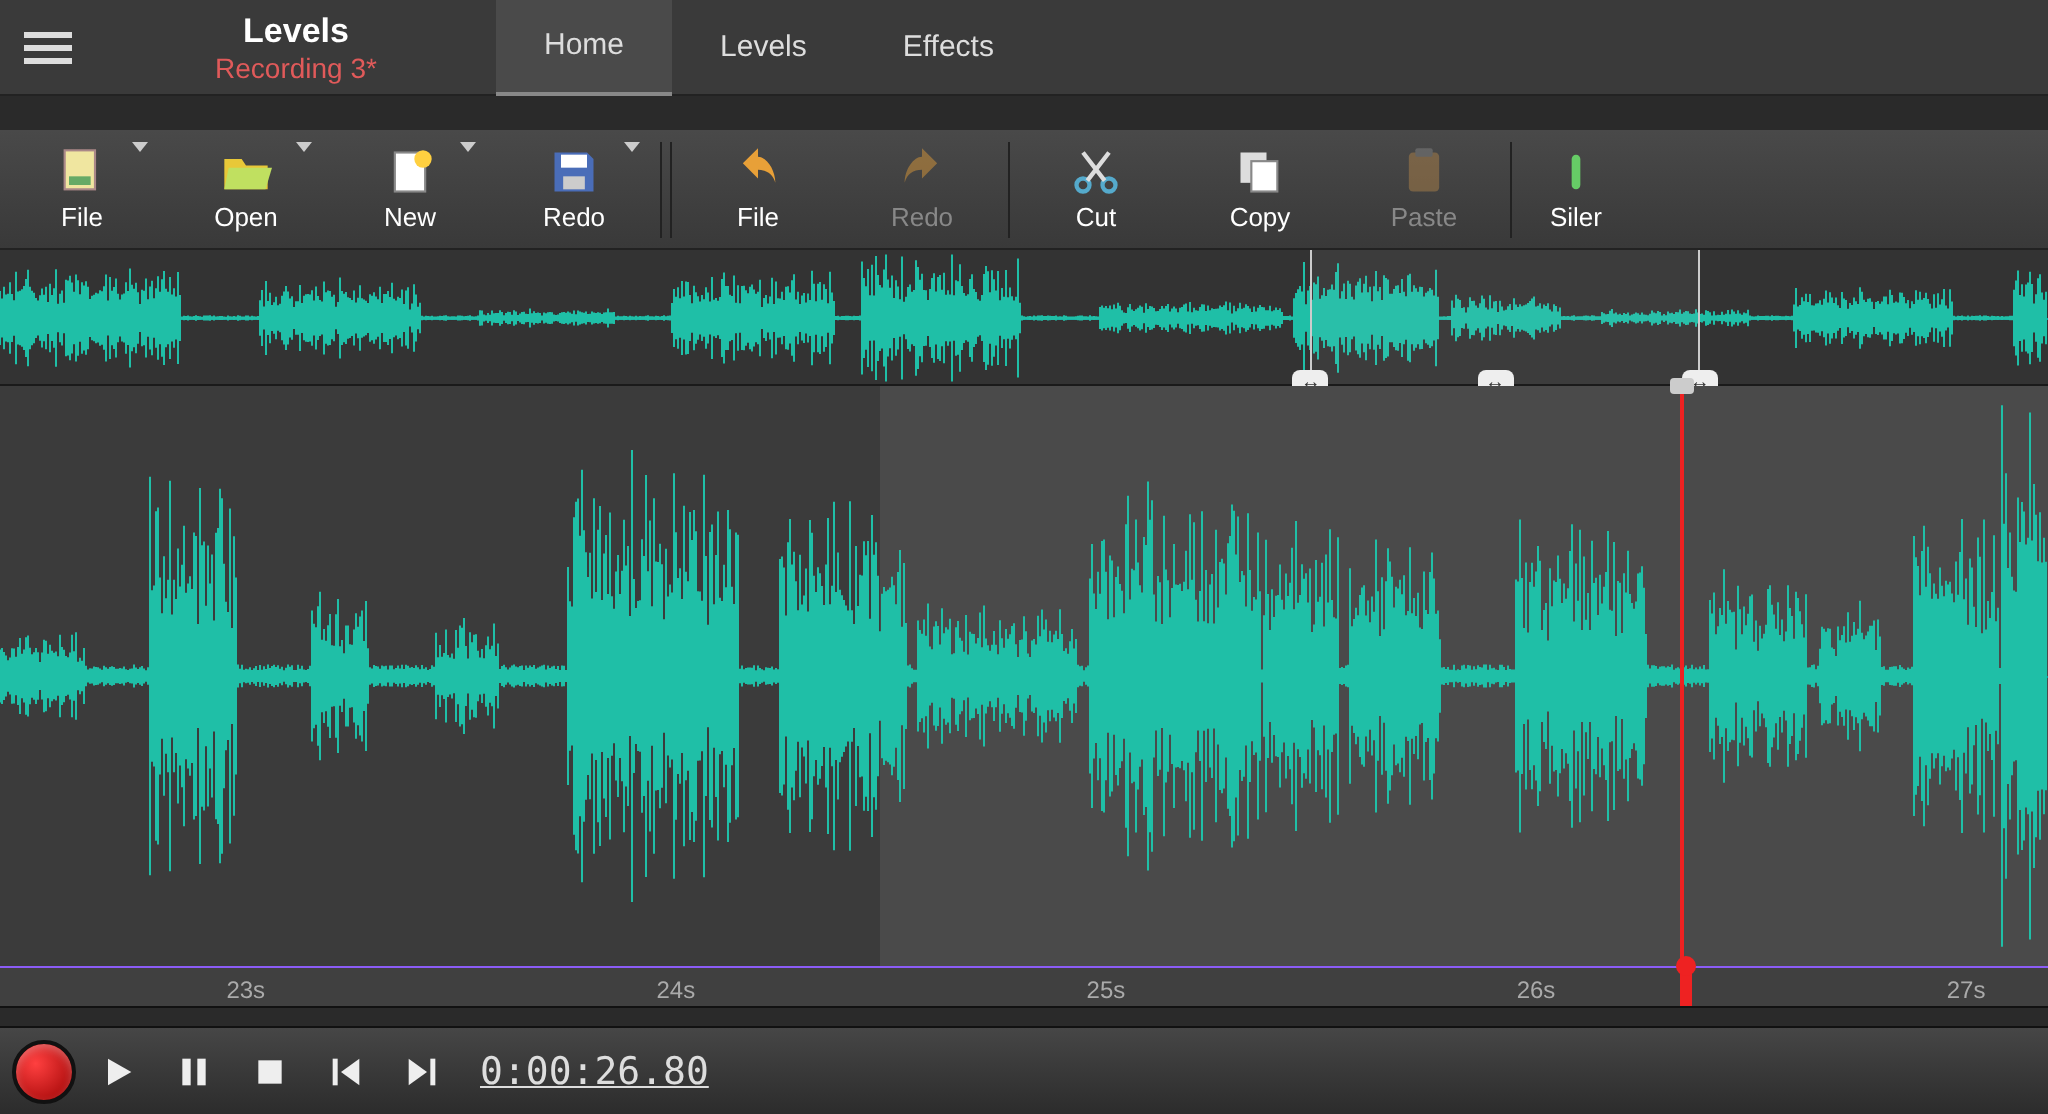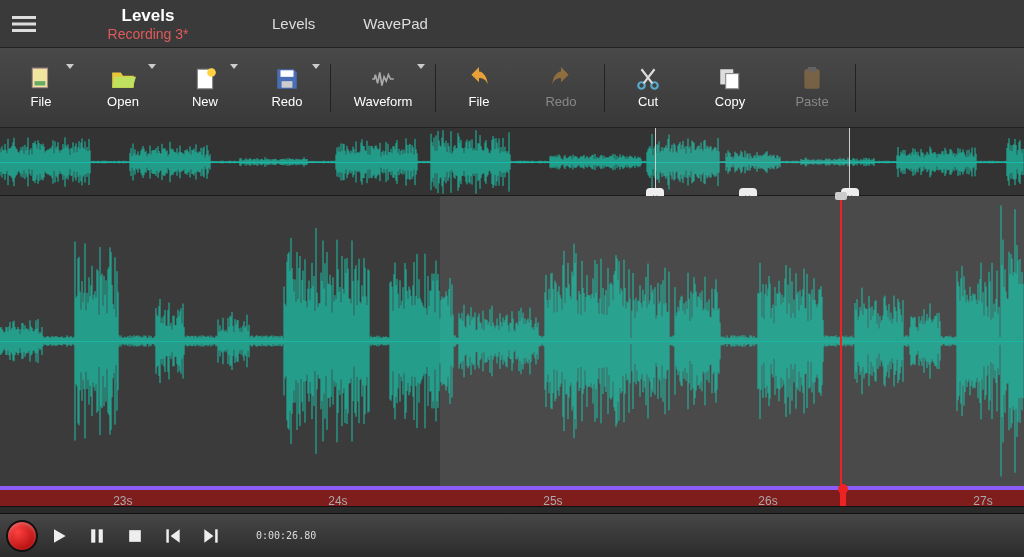--- a/index.html
+++ b/index.html
@@ -38,25 +38,26 @@
 .tab {
   padding: 0 24px;
   display: flex;
   align-items: center;
   color: #ddd;
   font-size: 15px;
   cursor: pointer;
 }
 .tab.active { background: #4a4a4a; border-bottom: 2px solid #888; }
 .toolbar {
-  height: 80px;
+  height: 60px;
   background: linear-gradient(#494949, #393939);
   display: flex;
   align-items: center;
   border-bottom: 1px solid #222;
+  margin-top: 17px;
 }
 .tool-btn {
   width: 82px;
   height: 64px;
   display: flex;
   flex-direction: column;
   align-items: center;
   justify-content: center;
   gap: 2px;
   cursor: pointer;
@@ -106,23 +107,23 @@
 .playhead {
   position: absolute; top: 0; bottom: 0; width: 2px; background: #e22;
 }
 .playhead::before {
   content: ''; position: absolute; top: -4px; left: -5px;
   width: 12px; height: 8px; background: #ccc; border-radius: 2px;
 }
 
 .ruler {
   height: 20px;
-  background: #7f1d1d;
-  position: relative;
-  border-top: 4px solid #8b5cf6;
+  background: #404040;
+  position: relative;
+  border-top: 1px solid #8b5cf6;
 }
 .ruler .tick-minor {
   position: absolute; top: 20px; width: 1px; height: 6px; background: #666;
 }
 .ruler .tick-label {
   position: absolute; top: 4px; font-size: 12px; color: #aaa;
   transform: translateX(-50%);
 }
 .ruler .play-marker {
   position: absolute; top: 0; bottom: 0; width: 6px; background: #e22;
@@ -149,43 +150,46 @@
   width: 32px; height: 32px; border-radius: 50%;
   background: radial-gradient(circle at 35% 35%, #ff4040, #990000);
   border: 2px solid #111; cursor: pointer;
   box-shadow: inset 0 2px 4px rgba(255,255,255,0.3);
 }
 .tbtn {
   width: 34px; height: 30px; display: flex; align-items: center;
   justify-content: center; cursor: pointer; border-radius: 3px;
 }
 .tbtn svg { width: 20px; height: 20px; fill: #eee; }
-.time-display { margin-left: 24px; font-size: 10px; color: #ddd; font-family: monospace; }
+.time-display { margin-left: 8px; font-size: 19px; color: #ddd; font-family: monospace; text-decoration: underline; }
 </style>
 </head>
 <body>
 
 <div class="header">
   <div class="menu-icon">
     <svg viewBox="0 0 24 24" fill="#ddd">
         <rect y="4" width="24" height="3"></rect>
         <rect y="10.5" width="24" height="3"></rect>
         <rect y="17" width="24" height="3"></rect>
       </svg>
   </div>
   <div class="title-block">
     <div class="app-title">Levels</div>
     <div class="project-title">Recording 3*</div>
   </div>
   <div class="tab-bar">
+    <div class="tab active">
+        <span>Home</span>
+      </div>
     <div class="tab">
         <span>Levels</span>
       </div>
     <div class="tab">
-        <span>WavePad</span>
+        <span>Effects</span>
       </div>
   </div>
 </div>
 
 <div class="toolbar">
   <div class="tool-btn">
     <span class="ico"><svg viewBox="0 0 24 24">
           <rect x="4" y="2" width="14" height="18" fill="#f0e6a0" stroke="#a88" stroke-width="1"></rect>
           <rect x="6" y="14" width="10" height="4" fill="#6a6"></rect>
         </svg></span>
@@ -211,27 +215,20 @@
   <div class="tool-btn">
     <span class="ico"><svg viewBox="0 0 24 24">
           <path d="M3 3h15l3 3v15H3z" fill="#4a6db8"></path>
           <rect x="6" y="4" width="12" height="6" fill="#fff"></rect>
           <rect x="7" y="14" width="10" height="6" fill="#ccc"></rect>
         </svg></span>
     <span class="lbl">Redo</span>
       <span class="dd"></span>
   </div>
   <div class="tool-sep"></div>
-  <div class="tool-btn wide">
-    <span class="ico"><svg viewBox="0 0 24 24">
-          <path d="M2 12h2l1-4 2 8 2-10 2 12 2-8 2 4 2-6 2 4h3" stroke="#aaa" stroke-width="1.5" fill="none"></path>
-        </svg></span>
-    <span class="lbl">Waveform</span>
-      <span class="dd"></span>
-  </div>
   <div class="tool-sep"></div>
   <div class="tool-btn">
     <span class="ico"><svg viewBox="0 0 24 24">
           <path d="M12 5V1L5 8l7 7V11c4 0 7 2 8 6 0-6-4-12-8-12z" fill="#e8a038"></path>
         </svg></span>
     <span class="lbl">File</span>
   </div>
   <div class="tool-btn disabled">
     <span class="ico"><svg viewBox="0 0 24 24">
           <path d="M12 5V1l7 7-7 7V11c-4 0-7 2-8 6 0-6 4-12 8-12z" fill="#e8a038"></path>
@@ -255,20 +252,26 @@
     <span class="lbl">Copy</span>
   </div>
   <div class="tool-btn disabled">
     <span class="ico"><svg viewBox="0 0 24 24">
           <rect x="5" y="3" width="14" height="18" fill="#b8884a" rx="2"></rect>
           <rect x="8" y="1" width="8" height="4" fill="#888" rx="1"></rect>
         </svg></span>
     <span class="lbl">Paste</span>
   </div>
   <div class="tool-sep"></div>
+  <div class="tool-btn" style="width:60px">
+    <span class="ico"><svg viewBox="0 0 24 24">
+          <rect x="10" y="4" width="4" height="16" fill="#6c6" rx="2"></rect>
+        </svg></span>
+    <span class="lbl">Siler</span>
+  </div>
 </div>
 
 <div class="overview">
   <div class="baseline"></div>
   <svg id="ov-svg" viewBox="0 0 1024 68" preserveAspectRatio="none">
       <path d="M0 20.500416667233402L0 47.4995833327666M1 24.24868428333278L1 43.75131571666722M2 18.34582106666231L2 49.65417893333769M3 22.238256276316214L3 45.761743723683786M4 21.93199277855222L4 46.06800722144778M5 16.06792517666747L5 51.93207482333253M6 21.940199624035124L6 46.059800375964876M7 25.1732286193733L7 42.826771380626695M8 10.853503684845716L8 57.14649631515428M9 20.757909058503557L9 47.24209094149644M10 20.39511942734761L10 47.60488057265239M11 19.603269162747793L11 48.39673083725221M12 17.976380296890742L12 50.02361970310926M13 14.476281484609476L13 53.52371851539053M14 9.821713883951588L14 58.17828611604841M15 18.31486576424831L15 49.68513423575169M16 20.423406661681696L16 47.576593338318304M17 21.41686079714166L17 46.58313920285834M18 23.943023547080706L18 44.056976452919294M19 25.198628019295597L19 42.8013719807044M20 22.664355693525316L20 45.335644306474684M21 19.26795896364056L21 48.73204103635944M22 22.320162682635363L22 45.67983731736464M23 18.321545738274697L23 49.67845426172531M24 25.952556028580958L24 42.04744397141904M25 16.89820014437867L25 51.10179985562133M26 22.490148614426346L26 45.509851385573654M27 19.13443549288837L27 48.86556450711163M28 9.607481458671234L28 58.39251854132877M29 26.929444840807857L29 41.07055515919214M30 21.846064637549773L30 46.15393536245023M31 20.223489360138117L31 47.77651063986188M32 26.40760246228451L32 41.59239753771549M33 14.921111094267232L33 53.07888890573277M34 15.221585560662668L34 52.77841443933733M35 12.912543533526993L35 55.08745646647301M36 16.242344738906542L36 51.75765526109346M37 20.935529712927398L37 47.0644702870726M38 12.215219647068633L38 55.784780352931364M39 15.157698989000188L39 52.84230101099981M40 22.07466327450357L40 45.92533672549643M41 16.077579293622644L41 51.92242070637735M42 17.733057668205213L42 50.26694233179479M43 15.662297119781513L43 52.33770288021849M44 18.417950103578626L44 49.582049896421374M45 24.524357895376298L45 43.4756421046237M46 22.85449806530343L46 45.14550193469657M47 22.329888117153175L47 45.670111882846825M48 21.376120526603295L48 46.623879473396705M49 21.710267346748587L49 46.28973265325141M50 20.128196766347685L50 47.871803233652315M51 20.619577609581768L51 47.38042239041823M52 18.13382674703243L52 49.86617325296757M53 12.261338978349734L53 55.738661021650266M54 25.24981387516025L54 42.75018612483975M55 13.475535515888247L55 54.52446448411175M56 20.39999558062889L56 47.60000441937111M57 18.465160639597265L57 49.534839360402735M58 14.279636308303836L58 53.720363691696164M59 21.83057675387196L59 46.16942324612804M60 24.77749386824575L60 43.22250613175425M61 22.194424083762L61 45.805575916238M62 21.69494654282355L62 46.30505345717645M63 16.091290957420625L63 51.908709042579375M64 20.438867347444884L64 47.561132652555116M65 9.267187928620103L65 58.7328120713799M66 17.35031038990737L66 50.64968961009263M67 19.401902431784016L67 48.598097568215984M68 16.38156581572654L68 51.61843418427346M69 21.112055761660194L69 46.887944238339806M70 27.047096487366204L70 40.952903512633796M71 19.876380750722834L71 48.12361924927717M72 20.434293670970355L72 47.565706329029645M73 14.303716182445783L73 53.69628381755422M74 24.62600518614839L74 43.37399481385161M75 18.221361257014628L75 49.77863874298537M76 15.341610430742701L76 52.658389569257295M77 24.120173515367206L77 43.879826484632794M78 19.097998954484964L78 48.902001045515036M79 13.15074072599522L79 54.84925927400478M80 20.824993267190088L80 47.17500673280991M81 14.671619987568064L81 53.328380012431936M82 10.467569081425413L82 57.53243091857459M83 19.342776856941605L83 48.657223143058395M84 20.912862436449444L84 47.087137563550556M85 13.446229495756786L85 54.55377050424322M86 22.227894171019067L86 45.77210582898093M87 19.161943115501494L87 48.838056884498506M88 23.226494177557655L88 44.773505822442345M89 10.956311844441696L89 57.0436881555583M90 22.44402259560602L90 45.55597740439398M91 33.2399146090535L91 34.7600853909465M92 32.902080418381345L92 35.097919581618655M93 32.98627297668038L93 35.01372702331962M94 32.70125771604938L94 35.29874228395062M95 33.094318587105626L95 34.905681412894374M96 33.273480281207135L96 34.726519718792865M97 32.97639711934156L97 35.02360288065844M98 32.645908607681754L98 35.354091392318246M99 33.052261659807954L99 34.947738340192046M100 33.10199948559671L100 34.89800051440329M101 33.313517146776405L101 34.686482853223595M102 32.71928377914952L102 35.28071622085048M103 32.794731481481485L103 35.205268518518515M104 32.77381087105624L104 35.22618912894376M105 32.67121330589849L105 35.32878669410151M106 33.13125977366255L106 34.86874022633745M107 32.78345644718793L107 35.21654355281207M108 33.30471690672154L108 34.69528309327846M109 33.148251028806584L109 34.851748971193416M110 33.05912054183813L110 34.94087945816187M111 32.976461248285325L111 35.023538751714675M112 33.24237191358025L112 34.75762808641975M113 33.31746982167353L113 34.68253017832647M114 32.76311299725651L114 35.23688700274349M115 33.13028909465021L115 34.86971090534979M116 33.27517095336077L116 34.72482904663923M117 33.061338820301785L117 34.938661179698215M118 33.20866923868313L118 34.79133076131687M119 32.64889060356653L119 35.35110939643347M120 32.907805384087794L120 35.092194615912206M121 33.19417901234568L121 34.80582098765432M122 33.19529543895747L122 34.80470456104253M123 32.69917935528121L123 35.30082064471879M124 32.803485082304526L124 35.196514917695474M125 33.271052126200274L125 34.728947873799726M126 32.8321274005487L126 35.1678725994513M127 33.11325411522634L127 34.88674588477366M128 33.272827331961594L128 34.727172668038406M129 33.023316186556926L129 34.976683813443074M130 25.129097610980676L130 42.87090238901932M131 19.972877262936166L131 48.027122737063834M132 28.25869601843578L132 39.741303981564215M133 15.519328438273096L133 52.48067156172691M134 25.464882560506595L134 42.535117439493405M135 21.326442349262805L135 46.673557650737195M136 27.518827716619132L136 40.48117228338087M137 26.17306076417782L137 41.82693923582218M138 23.38143232137982L138 44.61856767862018M139 27.631207386595282L139 40.36879261340472M140 26.82486314813658L140 41.17513685186342M141 22.872381467427765L141 45.127618532572235M142 20.760611714073427L142 47.23938828592657M143 18.031097463655264L143 49.968902536344736M144 20.713707360444495L144 47.286292639555505M145 24.22198275253484L145 43.77801724746516M146 23.10521830011289L146 44.894781699887105M147 28.44508503019211L147 39.55491496980789M148 25.61254779328698L148 42.38745220671302M149 25.59087876343434L149 42.40912123656566M150 17.439530655024594L150 50.5604693449754M151 26.461441923010366L151 41.53855807698963M152 22.81963858636672L152 45.18036141363328M153 22.12352922951148L153 45.876470770488524M154 21.953035112599146L154 46.046964887400854M155 22.27390831297355L155 45.726091687026454M156 20.180351559909802L156 47.8196484400902M157 25.225414479882637L157 42.77458552011736M158 18.253939648968775L158 49.746060351031225M159 22.94679444329831L159 45.05320555670169M160 25.003529544552634L160 42.996470455447366M161 25.762675014451855L161 42.23732498554814M162 15.808429923707049L162 52.19157007629295M163 21.121263821571286L163 46.87873617842871M164 20.215342532712747L164 47.78465746728725M165 20.504305111441113L165 47.49569488855889M166 23.328002293140884L166 44.671997706859116M167 22.41365303379303L167 45.586346966206975M168 28.376825381184698L168 39.623174618815305M169 26.01304943839038L169 41.986950561609625M170 13.796967395820658L170 54.20303260417934M171 20.485568503425554L171 47.514431496574446M172 21.87850972905617L172 46.12149027094383M173 20.962983890837847L173 47.03701610916215M174 23.591612409650537L174 44.40838759034946M175 24.027853853448363L175 43.97214614655164M176 25.035913515680253L176 42.96408648431975M177 20.300090910587148L177 47.699909089412856M178 26.248690769795108L178 41.751309230204896M179 23.855518030344058L179 44.14448196965594M180 17.648980559371477L180 50.35101944062852M181 24.119175509504377L181 43.88082449049563M182 24.745931174909025L182 43.254068825090975M183 25.346013618371163L183 42.65398638162884M184 26.55731606732021L184 41.442683932679785M185 22.172355782132424L185 45.82764421786757M186 22.876422178287626L186 45.123577821712374M187 21.074844834406225L187 46.92515516559378M188 23.26348975933023L188 44.73651024066977M189 24.59896171386761L189 43.40103828613239M190 18.4159387537462L190 49.584061246253796M191 26.46995433890187L191 41.53004566109813M192 21.95639081436934L192 46.04360918563066M193 21.95099854337134L193 46.04900145662866M194 20.481623530597847L194 47.518376469402156M195 23.538227775595097L195 44.4617722244049M196 16.419899633647855L196 51.58010036635214M197 24.31665423924707L197 43.68334576075293M198 25.276163696307254L198 42.72383630369275M199 23.417732108678315L199 44.582267891321685M200 23.992728107743584L200 44.00727189225641M201 19.76933660665015L201 48.23066339334985M202 27.018634159047146L202 40.981365840952854M203 20.258578819100507L203 47.74142118089949M204 18.565287702848916L204 49.43471229715108M205 29.73095941174409L205 38.26904058825591M206 26.709184452758485L206 41.290815547241515M207 17.145350189599682L207 50.85464981040032M208 22.288655112796416L208 45.71134488720358M209 28.41272474016275L209 39.58727525983725M210 26.374774642741748L210 41.62522535725825M211 32.93018055555555L211 35.06981944444445M212 33.2256488340192L212 34.7743511659808M213 32.81610682441701L213 35.18389317558299M214 33.02587551440329L214 34.97412448559671M215 33.16446107681756L215 34.83553892318244M216 32.86877709190672L216 35.13122290809328M217 33.312033436213994L217 34.687966563786006M218 33.19929183813443L218 34.80070816186557M219 33.149688100137176L219 34.850311899862824M220 32.82532098765432L220 35.17467901234568M221 33.046807784636485L221 34.953192215363515M222 32.69550651577504L222 35.30449348422496M223 32.64240483539095L223 35.35759516460905M224 33.1036755829904L224 34.8963244170096M225 33.26289900548697L225 34.73710099451303M226 33.15995164609053L226 34.84004835390947M227 33.08656189986283L227 34.91343810013717M228 33.20853223593964L228 34.79146776406036M229 32.734628086419754L229 35.265371913580246M230 32.71213340192044L230 35.28786659807956M231 32.929072873799726L231 35.070927126200274M232 33.12310082304527L232 34.87689917695473M233 33.057056755829905L233 34.942943244170095M234 32.82118758573388L234 35.17881241426612M235 32.682036522633744L235 35.317963477366256M236 33.157998628257886L236 34.842001371742114M237 33.28154303840878L237 34.71845696159122M238 33.16810185185185L238 34.83189814814815M239 32.73162568587106L239 35.26837431412894M240 30.14976572753253L240 37.85023427246747M241 30.188209428797716L241 37.81179057120228M242 32.25275873659038L242 35.74724126340962M243 32.6365037004728L243 35.3634962995272M244 31.525306315532873L244 36.47469368446713M245 32.38410847470004L245 35.61589152529996M246 30.257358201657155L246 37.742641798342845M247 31.621676729486225L247 36.378323270513775M248 31.542235884257778L248 36.45776411574222M249 31.49173602127521L249 36.50826397872479M250 30.144988509331732L250 37.85501149066827M251 31.035450041346053L251 36.96454995865395M252 32.60552042840619L252 35.39447957159381M253 31.52179624861275L253 36.478203751387255M254 30.87455080496042L254 37.12544919503958M255 30.9877605450584L255 37.0122394549416M256 32.33133931761125L256 35.66866068238875M257 30.187178428250007L257 37.81282157174999M258 30.80571260637396L258 37.19428739362604M259 32.52373141635684L259 35.47626858364316M260 31.758612000224844L260 36.24138799977516M261 30.989863696927213L261 37.010136303072784M262 30.83279352604731L262 37.16720647395269M263 31.8826035782401L263 36.1173964217599M264 31.952190879259714L264 36.04780912074028M265 29.251741475055887L265 38.74825852494411M266 31.665174320246965L266 36.33482567975304M267 30.660782565848542L267 37.33921743415146M268 31.557514766532226L268 36.44248523346778M269 31.262886463566346L269 36.737113536433654M270 31.52277135486561L270 36.47722864513439M271 32.779595734606396L271 35.220404265393604M272 31.215304340601204L272 36.78469565939879M273 31.677030199897402L273 36.3229698001026M274 31.117267540919062L274 36.88273245908094M275 31.027569709943982L275 36.97243029005602M276 31.09768403287941L276 36.902315967120586M277 32.29921786838239L277 35.70078213161761M278 32.47512613800113L278 35.52487386199887M279 32.30094846837936L279 35.69905153162064M280 31.54057232788337L280 36.45942767211663M281 31.106834144756572L281 36.89316585524343M282 30.99892663348768L282 37.00107336651232M283 31.332366345608044L283 36.667633654391956M284 30.721717851815097L284 37.27828214818491M285 31.260325238236764L285 36.73967476176323M286 31.87551323346156L286 36.12448676653844M287 30.22080231109333L287 37.77919768890667M288 32.14398928244271L288 35.85601071755729M289 30.284335694305106L289 37.715664305694894M290 30.763594933511385L290 37.236405066488615M291 31.167799880148515L291 36.832200119851485M292 31.368948918191382L292 36.631051081808614M293 30.795370617895344L293 37.204629382104656M294 31.93805703058681L294 36.06194296941319M295 31.843379451260827L295 36.15662054873917M296 30.718990731009992L296 37.28100926899001M297 31.242303818552635L297 36.757696181447365M298 31.526798385649315L298 36.473201614350685M299 31.151989002191875L299 36.848010997808125M300 31.42901709854395L300 36.57098290145605M301 31.937656371300378L301 36.06234362869962M302 31.233156230528405L302 36.7668437694716M303 31.14438724602621L303 36.855612753973794M304 29.26221558815409L304 38.73778441184591M305 31.099403196142337L305 36.90059680385767M306 31.162358696261858L306 36.837641303738145M307 30.976376986639327L307 37.02362301336068M308 33.22090329218107L308 34.77909670781893M309 32.87782218792867L309 35.12217781207133M310 33.12047153635117L310 34.87952846364883M311 33.08206121399177L311 34.91793878600823M312 32.82765294924554L312 35.17234705075446M313 32.97638254458162L313 35.02361745541838M314 33.1903487654321L314 34.8096512345679M315 32.9301688957476L315 35.0698311042524M316 33.11720096021948L316 34.88279903978052M317 33.26243261316873L317 34.73756738683127M318 32.90203669410151L318 35.09796330589849M319 33.259593449931415L319 34.740406550068585M320 33.01497942386831L320 34.98502057613169M321 33.13992301097394L321 34.86007698902606M322 33.120226680384086L322 34.879773319615914M323 32.844655864197534L323 35.155344135802466M324 32.68049451303155L324 35.31950548696845M325 33.09576731824417L325 34.90423268175583M326 33.14812860082304L326 34.85187139917696M327 33.280417866941015L327 34.719582133058985M328 32.902882030178326L328 35.097117969821674M329 32.96206430041152L329 35.03793569958848M330 33.296359739368995L330 34.703640260631005M331 32.938237482853225L331 35.061762517146775M332 32.68312962962963L332 35.31687037037037M333 33.12498679698217L333 34.87501320301783M334 32.91850034293553L334 35.08149965706447M335 32.70799125514403L335 35.29200874485597M336 26.439064026401788L336 41.56093597359821M337 19.478768305805055L337 48.521231694194945M338 23.34854056929525L338 44.65145943070475M339 18.663626428437766L339 49.336373571562234M340 24.166486739455937L340 43.833513260544066M341 15.478689918793837L341 52.52131008120617M342 23.255404276969145L342 44.744595723030855M343 15.703670399990745L343 52.29632960000926M344 15.9599105829876L344 52.040089417012396M345 22.543203934911965L345 45.456796065088035M346 26.629471185005908L346 41.370528814994096M347 17.841615666307018L347 50.15838433369298M348 21.137212110888225L348 46.86278788911177M349 23.181108179707014L349 44.81889182029299M350 25.768329038073688L350 42.23167096192631M351 22.483427386055112L351 45.51657261394489M352 24.672862570021877L352 43.32713742997812M353 18.63089598299024L353 49.36910401700976M354 21.232665294532065L354 46.76733470546793M355 25.758351164554373L355 42.24164883544563M356 13.45739138717813L356 54.542608612821866M357 24.846400553053275L357 43.15359944694673M358 24.050144687416438L358 43.949855312583566M359 25.318865911271168L359 42.68113408872883M360 23.489002900399647L360 44.51099709960035M361 14.512833737381833L361 53.48716626261817M362 11.258938942822496L362 56.741061057177504M363 18.002966411896864L363 49.997033588103136M364 17.97445436110251L364 50.02554563889749M365 22.369484774365496L365 45.630515225634504M366 23.026146197426527L366 44.97385380257347M367 12.80223977147751L367 55.19776022852249M368 26.334979405222516L368 41.66502059477749M369 17.64395760290036L369 50.35604239709964M370 26.57113870744479L370 41.42886129255521M371 18.051543821288206L371 49.948456178711794M372 17.888967207468347L372 50.11103279253165M373 20.11758846715265L373 47.88241153284735M374 21.57608155543027L374 46.42391844456973M375 18.367482603345344L375 49.632517396654656M376 17.21632882395802L376 50.78367117604198M377 19.75896395716814L377 48.24103604283186M378 21.936135768429203L378 46.0638642315708M379 20.901786492459163L379 47.098213507540834M380 14.884404111771182L380 53.11559588822882M381 28.455143105946753L381 39.54485689405325M382 24.004207171077617L382 43.99579282892238M383 22.513654166383606L383 45.4863458336164M384 26.747527164338962L384 41.25247283566104M385 23.25531159642818L385 44.74468840357182M386 13.935848578630122L386 54.06415142136988M387 26.93854843824997L387 41.06145156175003M388 15.78807075262269L388 52.21192924737731M389 24.096272416245125L389 43.90372758375487M390 24.20342104528497L390 43.79657895471503M391 20.84103444731561L391 47.15896555268439M392 24.966062732486293L392 43.03393726751371M393 18.35879079630522L393 49.64120920369478M394 18.087583992435768L394 49.91241600756423M395 21.220352707483947L395 46.77964729251605M396 15.141247644255667L396 52.85875235574433M397 12.096005494797655L397 55.90399450520235M398 24.688288815170893L398 43.31171118482911M399 20.874873446262505L399 47.125126553737495M400 26.96869087524311L400 41.03130912475689M401 22.804043262871758L401 45.19595673712824M402 21.56101005912845L402 46.43898994087155M403 26.27005549205441L403 41.72994450794559M404 21.725248332674308L404 46.27475166732569M405 24.95691446274588L405 43.04308553725412M406 10.37743101828461L406 57.62256898171539M407 16.890524136781433L407 51.10947586321856M408 25.61252398739675L408 42.38747601260325M409 16.90523226936375L409 51.09476773063625M410 15.937933425772908L410 52.06206657422709M411 24.90643199993132L411 43.09356800006868M412 17.092860306685214L412 50.90713969331479M413 19.493033114420363L413 48.50696688557964M414 26.576540656917267L414 41.42345934308273M415 10.870013914822387L415 57.12998608517761M416 21.241696644149986L416 46.75830335585002M417 25.510653313856995L417 42.48934668614301M418 32.948343621399175L418 35.051656378600825M419 32.84032424554184L419 35.15967575445816M420 33.19210939643347L420 34.80789060356653M421 32.985797839506176L421 35.014202160493824M422 33.042006858710565L422 34.957993141289435M423 32.922094478737996L423 35.077905521262004M424 32.81704835390946L424 35.18295164609054M425 32.94304132373114L425 35.05695867626886M426 33.163653635116596L426 34.836346364883404M427 32.83876183127572L427 35.16123816872428M428 32.940094307270236L428 35.059905692729764M429 32.95345353223594L429 35.04654646776406M430 32.7676049382716L430 35.2323950617284M431 5.778640031739357L431 62.22135996826064M432 13.995669557459706L432 54.004330442540294M433 18.16666435103869L433 49.83333564896131M434 9.48508245736678L434 58.51491754263322M435 22.66278382048204L435 45.33721617951796M436 7.382141370579603L436 60.6178586294204M437 22.69322487185415L437 45.30677512814585M438 2.98518540147429L438 65.0148145985257M439 12.538638365678484L439 55.46136163432152M440 17.48994077677696L440 50.51005922322304M441 18.80167989846204L441 49.19832010153796M442 9.716722943918125L442 58.28327705608187M443 2.262401646183786L443 65.73759835381621M444 14.773484085001474L444 53.22651591499853M445 18.852493565171358L445 49.14750643482864M446 12.733679916605073L446 55.26632008339493M447 24.045556507768328L447 43.954443492231675M448 15.104017994596681L448 52.89598200540332M449 18.23893979991361L449 49.76106020008639M450 24.68504886731003L450 43.31495113268997M451 3.2134364889220812L451 64.78656351107792M452 25.870928255467284L452 42.129071744532716M453 23.32869383903176L453 44.67130616096824M454 18.500913505446803L454 49.4990864945532M455 17.29086059173873L455 50.709139408261265M456 20.904532430520963L456 47.09546756947904M457 19.97726988364314L457 48.02273011635686M458 5.117483637103536L458 62.88251636289647M459 8.472457100133195L459 59.5275428998668M460 14.906167669743358L460 53.093832330256646M461 11.829901807623994L461 56.170098192376M462 19.98626985678002L462 48.01373014321998M463 20.17798097710299L463 47.82201902289701M464 25.04266660468825L464 42.95733339531175M465 19.48343382556464L465 48.51656617443536M466 13.993002234136899L466 54.006997765863105M467 11.615832916768174L467 56.38416708323183M468 20.726286778533357L468 47.27371322146664M469 13.557951923251636L469 54.442048076748364M470 12.4620035016105L470 55.537996498389504M471 19.857886121863146L471 48.142113878136854M472 11.344747485166462L472 56.655252514833535M473 22.406577242385886L473 45.593422757614114M474 20.15610185838004L474 47.84389814161996M475 22.30348030531974L475 45.69651969468026M476 2.236158705587826L476 65.76384129441217M477 22.57326446401823L477 45.42673553598177M478 15.142926842404677L478 52.85707315759532M479 15.678369107547269L479 52.32163089245273M480 7.170220199867547L480 60.82977980013246M481 18.060396208212957L481 49.93960379178704M482 21.500954065053328L482 46.49904593494667M483 22.891414345682414L483 45.10858565431759M484 22.15847144183077L484 45.84152855816923M485 14.539353219203871L485 53.460646780796125M486 12.14514257579157L486 55.85485742420843M487 19.449986533355315L487 48.550013466644685M488 20.952921238102917L488 47.04707876189708M489 24.62569897150089L489 43.37430102849911M490 25.361448083567833L490 42.638551916432164M491 22.47465859996825L491 45.52534140003175M492 12.022497552244978L492 55.97750244775502M493 8.020060186406731L493 59.97993981359327M494 10.5768093321384L494 57.423190667861604M495 21.10501377689857L495 46.89498622310143M496 10.06999110639066L496 57.93000889360934M497 14.685682426800977L497 53.31431757319902M498 20.269816249436218L498 47.73018375056378M499 10.447883295193773L499 57.552116704806224M500 25.071589025642886L500 42.928410974357114M501 19.00946251197867L501 48.99053748802133M502 23.314899540289176L502 44.685100459710824M503 9.948461484366582L503 58.05153851563342M504 23.63413146136899L504 44.365868538631005M505 18.687697930456956L505 49.312302069543044M506 23.168064834317857L506 44.83193516568214M507 25.256794085420292L507 42.743205914579704M508 23.3154686395887L508 44.6845313604113M509 4.310256293389905L509 63.689743706610095M510 26.34585198128334L510 41.65414801871666M511 32.78014797668038L511 35.21985202331962M512 33.132632716049386L512 34.867367283950614M513 33.31319358710562L513 34.68680641289438M514 33.10985528120713L514 34.89014471879287M515 32.940272119341564L515 35.059727880658436M516 33.24728360768176L516 34.75271639231824M517 32.76113665980795L517 35.23886334019205M518 33.108374485596705L518 34.891625514403295M519 32.76739214677641L519 35.23260785322359M520 32.81065877914952L520 35.18934122085048M521 32.67360648148148L521 35.32639351851852M522 32.95018587105624L522 35.04981412894376M523 32.97508830589849L523 35.02491169410151M524 32.71263477366255L524 35.28736522633745M525 32.832331447187926L525 35.167668552812074M526 32.97109190672153L526 35.02890809327847M527 32.942126028806584L527 35.057873971193416M528 32.81049554183814L528 35.18950445816186M529 33.19533624828532L529 34.80466375171468M530 33.07874691358025L530 34.92125308641975M531 33.28134482167353L531 34.71865517832647M532 32.68448799725652L532 35.31551200274348M533 32.83916409465021L533 35.16083590534979M534 33.28154595336077L534 34.71845404663923M535 33.19521382030178L535 34.80478617969822M536 33.30004423868313L536 34.69995576131687M537 33.20776560356653L537 34.79223439643347M538 33.084180384087794L538 34.915819615912206M539 32.81805401234568L539 35.18194598765432M540 32.776670438957474L540 35.223329561042526M541 32.748054355281205L541 35.251945644718795M542 33.14986008230453L542 34.85013991769547M543 33.064927126200274L543 34.935072873799726M544 33.263502400548695L544 34.736497599451305M545 32.65212911522634L545 35.34787088477366M546 33.10920233196159L546 34.89079766803841M547 32.98719118655693L547 35.01280881344307M548 33.08152777777778L548 34.91847222222222M549 33.30616272290809L549 34.69383727709191M550 28.53427914445283L550 39.46572085554717M551 27.733744543745743L551 40.26625545625426M552 28.85303247063486L552 39.146967529365135M553 28.056671510303886L553 39.943328489696114M554 29.179232218804337L554 38.82076778119566M555 27.73997112140821L555 40.26002887859179M556 29.580990133671165L556 38.419009866328835M557 27.28595334701528L557 40.71404665298472M558 29.23373143421507L558 38.766268565784934M559 26.41853979979196L559 41.58146020020804M560 27.86774297392205L560 40.13225702607795M561 30.1458488352481L561 37.854151164751904M562 31.250055104616248L562 36.74994489538375M563 31.53525103911732L563 36.46474896088268M564 28.633587605946225L564 39.366412394053775M565 26.990655377866478L565 41.009344622133526M566 29.76496166399484L566 38.23503833600516M567 30.52487112683214L567 37.47512887316786M568 29.640369401137836L568 38.35963059886217M569 28.887103631942537L569 39.11289636805746M570 27.727962470635962L570 40.27203752936404M571 28.358369840292312L571 39.64163015970769M572 31.352311214031232L572 36.64768878596877M573 26.58071646421494L573 41.41928353578506M574 29.440809125812684L574 38.559190874187316M575 28.038052258173117L575 39.96194774182688M576 28.273373911280558L576 39.72662608871944M577 28.97005501163465L577 39.02994498836535M578 30.664580645447096L578 37.335419354552904M579 30.54749687430225L579 37.45250312569775M580 29.529216818040013L580 38.47078318195999M581 28.011870870135724L581 39.98812912986428M582 29.215867268372516L582 38.78413273162748M583 28.01609019510262L583 39.98390980489738M584 26.970001184751613L584 41.02999881524839M585 30.72180590504392L585 37.27819409495608M586 29.211657203460806L586 38.78834279653919M587 28.26333011438158L587 39.73666988561842M588 29.311526569183552L588 38.688473430816444M589 31.106927440652214L589 36.893072559347786M590 28.92992395504541L590 39.07007604495459M591 28.459846179321207L591 39.54015382067879M592 27.213559849620406L592 40.78644015037959M593 26.69575357574265L593 41.30424642425735M594 30.80157624130108L594 37.19842375869892M595 25.99832006027392L595 42.00167993972608M596 31.09893388954801L596 36.90106611045199M597 28.824505182755832L597 39.17549481724417M598 30.07171565922448L598 37.92828434077552M599 30.32070056806077L599 37.679299431939235M600 28.447814575941663L600 39.55218542405834M601 27.14319264953337L601 40.85680735046663M602 27.237886989856072L602 40.76211301014393M603 30.476157977663622L603 37.52384202233638M604 27.71801703875496L604 40.28198296124504M605 30.135154724089556L605 37.86484527591044M606 29.13398084557393L606 38.86601915442607M607 29.528880170780422L607 38.471119829219575M608 29.43000443692869L608 38.56999556307131M609 29.18986473102123L609 38.81013526897877M610 27.802595581706367L610 40.19740441829364M611 28.506611412499264L611 39.49338858750073M612 27.609156846493384L612 40.390843153506616M613 25.787796133733302L613 42.2122038662667M614 30.16671234664261L614 37.833287653357395M615 26.288811420714882L615 41.711188579285114M616 31.771332174536603L616 36.2286678254634M617 27.85456490573735L617 40.14543509426265M618 30.5837213440448L618 37.416278655955196M619 29.07700805970178L619 38.922991940298225M620 26.35575991645989L620 41.64424008354011M621 29.410455533634433L621 38.58954446636557M622 28.82619241525869L622 39.17380758474131M623 27.08024838689117L623 40.91975161310883M624 27.970395665245782L624 40.02960433475422M625 29.229890200879336L625 38.77010979912066M626 31.00831408262933L626 36.991685917370674M627 28.24374276753659L627 39.756257232463405M628 30.73930192377952L628 37.26069807622048M629 28.869266125306275L629 39.130733874693725M630 27.555709298810818L630 40.44429070118918M631 28.4691625580016L631 39.5308374419984M632 28.631888350238462L632 39.36811164976154M633 30.141651057477148L633 37.85834894252285M634 30.087399082962943L634 37.912600917037054M635 27.825762703044546L635 40.174237296955454M636 30.657900350056835L636 37.342099649943165M637 30.113822598498945L637 37.88617740150106M638 28.692129025245183L638 39.30787097475481M639 29.97228859221274L639 38.02771140778726M640 29.119145543183528L640 38.88085445681647M641 31.002175184894078L641 36.99782481510592M642 33.028411522633746L642 34.971588477366254M643 32.951873628257886L643 35.048126371742114M644 33.03291803840878L644 34.96708196159122M645 32.70697685185185L645 35.29302314814815M646 33.248000685871055L646 34.751999314128945M647 24.118449344082034L647 43.88155065591796M648 21.499313657602812L648 46.50068634239719M649 19.61503688739024L649 48.38496311260976M650 18.003831910467834L650 49.99616808953216M651 20.79788924242689L651 47.20211075757311M652 5.978733753778673L652 62.02126624622133M653 27.148039166321205L653 40.851960833678795M654 20.220025795043796L654 47.779974204956204M655 18.023382731493356L655 49.976617268506644M656 24.91573419876709L656 43.08426580123291M657 16.294595085244296L657 51.705404914755704M658 17.128104697349784L658 50.871895302650216M659 13.265297051405394L659 54.7347029485946M660 24.380282980882846L660 43.619717019117154M661 22.612005651469417L661 45.38799434853058M662 19.062118062451L662 48.937881937549M663 22.980362956901864L663 45.019637043098136M664 19.931614050058915L664 48.06838594994109M665 19.674606458047126L665 48.32539354195288M666 17.272181473973834L666 50.72781852602617M667 19.83977174343803L667 48.16022825656197M668 10.965202824183535L668 57.034797175816465M669 6.603708111249929L669 61.39629188875007M670 24.220714640866174L670 43.77928535913382M671 20.57181677764829L671 47.428183222351706M672 16.72370497583611L672 51.276295024163886M673 24.441185352519327L673 43.55881464748067M674 15.42063421268416L674 52.57936578731584M675 16.91468898591817L675 51.08531101408183M676 23.38564185156914L676 44.61435814843086M677 24.760037697773722L677 43.239962302226274M678 17.730353296591613L678 50.269646703408384M679 15.934019062625367L679 52.06598093737463M680 14.115367776377173L680 53.88463222362283M681 21.292595892984515L681 46.707404107015485M682 16.839898630182926L682 51.16010136981707M683 12.927784240620294L683 55.0722157593797M684 21.120751780095386L684 46.87924821990461M685 18.417467174417716L685 49.582532825582284M686 25.654941813672593L686 42.34505818632741M687 18.11584601380339L687 49.88415398619661M688 10.439436462027185L688 57.56056353797281M689 20.61563212876718L689 47.38436787123282M690 18.47352230312033L690 49.52647769687967M691 24.98116770075169L691 43.01883229924831M692 12.609261938624776L692 55.390738061375224M693 13.999721784684308L693 54.00027821531569M694 14.787410916529694L694 53.212589083470306M695 21.826876222183703L695 46.1731237778163M696 21.878798184221267L696 46.12120181577873M697 19.543848037532083L697 48.456151962467914M698 17.922491992069318L698 50.07750800793068M699 17.67003395253477L699 50.329966047465234M700 21.467875086044103L700 46.5321249139559M701 14.517511322294048L701 53.48248867770595M702 20.920918323506577L702 47.07908167649342M703 23.13548420818725L703 44.86451579181275M704 12.65946599973326L704 55.34053400026674M705 11.836538645488286L705 56.16346135451171M706 20.8394068279894L706 47.1605931720106M707 17.608222320876397L707 50.39177767912361M708 19.134997846364712L708 48.86500215363529M709 20.836514640588014L709 47.163485359411986M710 18.344215026051685L710 49.655784973948315M711 18.531537155096682L711 49.468462844903314M712 23.265619123924083L712 44.73438087607592M713 21.409497929649504L713 46.590502070350496M714 20.583004533096513L714 47.41699546690349M715 19.03334366570447L715 48.96665633429553M716 19.84552092450911L716 48.15447907549089M717 22.76051960857422L717 45.23948039142578M718 9.885224043352913L718 58.11477595664709M719 23.420294303148427L719 44.579705696851576M720 33.29091169410151L720 34.70908830589849M721 33.265968449931414L721 34.734031550068586M722 33.148854423868315L722 34.851145576131685M723 33.23129801097394L723 34.76870198902606M724 32.999101680384086L724 35.000898319615914M725 33.02103086419753L725 34.97896913580247M726 25.223292080266056L726 42.776707919733944M727 28.895581771287684L727 39.10441822871232M728 22.352397764284284L728 45.647602235715716M729 24.333185809215237L729 43.66681419078476M730 24.96745307099463L730 43.03254692900537M731 28.96237934863408L731 39.03762065136592M732 28.59743253531088L732 39.40256746468912M733 31.298415148589015L733 36.701584851410985M734 28.648617735550413L734 39.35138226444958M735 23.683021992558984L735 44.316978007441016M736 25.527122430072573L736 42.47287756992743M737 25.357538978733125L737 42.642461021266875M738 27.7005865670261L738 40.2994134329739M739 28.85262864705221L739 39.147371352947786M740 26.609221915742562L740 41.390778084257434M741 22.723227406011503L741 45.2767725939885M742 24.33313294282418L742 43.66686705717582M743 28.73553001000001L743 39.264469989999995M744 29.79371805807563L744 38.20628194192437M745 22.677008799819376L745 45.322991200180624M746 29.093201797413528L746 38.90679820258647M747 25.745653591231388L747 42.25434640876861M748 25.47986760803211L748 42.52013239196789M749 30.94336303315243L749 37.05663696684757M750 25.420400754121843L750 42.57959924587816M751 28.241276815686646L751 39.758723184313354M752 30.305972450112275L752 37.69402754988773M753 29.883695161279668L753 38.11630483872033M754 28.143909271825077L754 39.85609072817493M755 26.975732772245706L755 41.024267227754294M756 30.010312088257255L756 37.98968791174275M757 24.147654711372923L757 43.85234528862708M758 27.2541741293132L758 40.7458258706868M759 28.552476296680016L759 39.44752370331999M760 27.160977701905942L760 40.83902229809406M761 28.154443126358878L761 39.84555687364112M762 27.5812627561574L762 40.4187372438426M763 27.231347001570843L763 40.76865299842916M764 26.477793843071854L764 41.52220615692815M765 25.513000422745776L765 42.486999577254224M766 24.228846755850878L766 43.77115324414912M767 23.245328669310545L767 44.754671330689455M768 28.29372048669272L768 39.70627951330728M769 27.924602735120548L769 40.075397264879456M770 26.68262920661033L770 41.31737079338967M771 29.301487050272545L771 38.69851294972745M772 27.285835200776898L772 40.7141647992231M773 28.031604423238036L773 39.968395576761964M774 26.683696249837574L774 41.316303750162426M775 29.695928530846412L775 38.304071469153584M776 30.723800871973843L776 37.27619912802616M777 27.163990839538492L777 40.83600916046151M778 28.060166908826993L778 39.93983309117301M779 30.714669413378207L779 37.28533058662179M780 28.762218056733253L780 39.23778194326675M781 33.1003554526749L781 34.8996445473251M782 32.98236694101509L782 35.01763305898491M783 33.09121999314129L783 34.90878000685871M784 33.01345781893004L784 34.98654218106996M785 33.26747548010974L785 34.73252451989026M786 32.88574211248285L786 35.11425788751715M787 32.663689814814816L787 35.336310185185184M788 33.195269204389575L788 34.804730795610425M789 33.13517163923182L789 34.86482836076818M790 33.127718106995886L790 34.872281893004114M791 33.16241478052126L791 34.83758521947874M792 32.87617524005487L792 35.12382475994513M793 32.76220936213992L793 35.23779063786008M794 32.88557887517147L794 35.11442112482853M795 33.18541958161865L795 34.81458041838135M796 32.64383024691358L796 35.35616975308642M797 32.76142815500686L797 35.23857184499314M798 33.099571330589846L798 34.900428669410154M799 33.16924742798354L799 34.83075257201646M800 33.1866292866941L800 34.8133707133059M801 31.021399457334876L801 36.97860054266513M802 31.659231879724654L802 36.34076812027534M803 32.06459373789015L803 35.93540626210985M804 32.02157709931667L804 35.97842290068333M805 30.41170581419309L805 37.58829418580691M806 29.48442303489605L806 38.51557696510395M807 31.76901373507011L807 36.23098626492989M808 31.295596411117238L808 36.70440358888276M809 32.22406385522885L809 35.77593614477115M810 31.924919017066024L810 36.075080982933976M811 32.49284315862347L811 35.50715684137653M812 31.489517992790653L812 36.51048200720935M813 31.98679280323491L813 36.013207196765094M814 31.253627692090895L814 36.746372307909105M815 32.76013785138486L815 35.23986214861514M816 32.254785410659814L816 35.745214589340186M817 31.88605024797566L817 36.11394975202434M818 31.310407789420392L818 36.68959221057961M819 31.568056430210188L819 36.43194356978981M820 32.40278413467419L820 35.59721586532581M821 31.301012031545408L821 36.69898796845459M822 32.2278193083193L822 35.7721806916807M823 32.34501362888359L823 35.65498637111641M824 32.59035623698996L824 35.40964376301004M825 31.839347769166412L825 36.160652230833584M826 30.25527164738696L826 37.74472835261304M827 31.289615882847226L827 36.71038411715277M828 31.58882220901143L828 36.41117779098857M829 30.478188119141603L829 37.5218118808584M830 30.95769029213707L830 37.04230970786293M831 32.69507292901313L831 35.30492707098687M832 31.944937269499555L832 36.055062730500445M833 32.66703632277622L833 35.33296367722378M834 30.72988743745383L834 37.270112562546174M835 31.66307672390748L835 36.33692327609252M836 31.33236264436535L836 36.66763735563465M837 32.01498966379783L837 35.98501033620217M838 30.94149958639763L838 37.058500413602374M839 31.15224408416656L839 36.84775591583344M840 29.78728706168003L840 38.21271293831997M841 31.816630763271327L841 36.18336923672867M842 31.09320669630969L842 36.906793303690314M843 30.546884256707983L843 37.45311574329202M844 30.678067248497573L844 37.32193275150243M845 31.72400346766792L845 36.27599653233208M846 31.999547440863136L846 36.00045255913687M847 31.72353230570064L847 36.27646769429936M848 29.603501551209554L848 38.396498448790446M849 31.220720574458106L849 36.779279425541894M850 31.981421004203252L850 36.018578995796744M851 31.738931615214327L851 36.26106838478567M852 32.384444299666136L852 35.615555700333864M853 30.134583256101724L853 37.86541674389828M854 30.496865272400065L854 37.503134727599935M855 31.15069668142058L855 36.849303318579416M856 32.69089917928543L856 35.30910082071457M857 30.63405343900794L857 37.365946560992064M858 32.61559465234838L858 35.38440534765162M859 32.402617139386095L859 35.597382860613905M860 32.55972417351481L860 35.44027582648519M861 30.923802555833824L861 37.076197444166176M862 32.34781338705995L862 35.65218661294005M863 31.926993290884727L863 36.073006709115276M864 29.946510782722875L864 38.053489217277125M865 32.13809929734087L865 35.86190070265913M866 29.7884053852789L866 38.2115946147211M867 30.791593677654095L867 37.20840632234591M868 31.831667704993205L868 36.1683322950068M869 30.095589787528507L869 37.9044102124715M870 31.77800890978784L870 36.22199109021216M871 32.40400664312821L871 35.59599335687179M872 31.308903523366407L872 36.6910964766336M873 31.66455074649104L873 36.335449253508955M874 29.898910621178757L874 38.10108937882124M875 32.77371759259259L875 35.22628240740741M876 33.16363031550068L876 34.83636968449932M877 33.301866083676266L877 34.698133916323734M878 33.152745884773665L878 34.847254115226335M879 32.70577589163237L879 35.29422410836763M880 32.957869684499315L880 35.042130315500685M881 33.042237139917695L881 34.957762860082305M882 33.02393998628258L882 34.97606001371742M883 32.8421140260631L883 35.1578859739369M884 32.838858024691355L884 35.161141975308645M885 33.15478926611797L885 34.84521073388203M886 32.67126577503429L886 35.32873422496571M887 32.93927520576132L887 35.06072479423868M888 32.81499039780521L888 35.18500960219479M889 32.84199159807956L889 35.15800840192044M890 33.060155349794236L890 34.939844650205764M891 33.08121004801097L891 34.91878995198903M892 33.07095816186557L892 34.92904183813443M893 32.91816512345679L893 35.08183487654321M894 32.99011488340192L894 35.00988511659808M895 33.07483213305898L895 34.92516786694102M896 32.909971193415636L896 35.090028806584364M897 27.237701817291704L897 40.76229818270829M898 19.027753810447138L898 48.97224618955286M899 28.251824609105874L899 39.748175390894126M900 27.474383737630436L900 40.52561626236957M901 23.617078721282624L901 44.382921278717376M902 25.62902784260133L902 42.37097215739867M903 21.910763245858192L903 46.08923675414181M904 26.03907183856143L904 41.960928161438574M905 22.02211816189618L905 45.97788183810382M906 27.629634734049638L906 40.37036526595036M907 27.78244298122432L907 40.21755701877568M908 26.74860253278565L908 41.251397467214346M909 26.643322336196647L909 41.35667766380335M910 25.14277250027613L910 42.85722749972387M911 27.39628477314305L911 40.60371522685695M912 24.350823228770246L912 43.649176771229754M913 20.200249989250935L913 47.799750010749065M914 26.298486892797484L914 41.701513107202516M915 21.123288846913276L915 46.876711153086724M916 23.696090769041525L916 44.303909230958475M917 26.50820780937523L917 41.49179219062477M918 23.696696624340092L918 44.30330337565991M919 27.606636051815837L919 40.39336394818416M920 29.05763393906374L920 38.94236606093626M921 20.94394081052332L921 47.056059189476684M922 24.20309972743521L922 43.79690027256479M923 25.034155981698248L923 42.96584401830175M924 29.399460964696868L924 38.600539035303136M925 26.46041492897887L925 41.53958507102113M926 27.491519650105037L926 40.50848034989496M927 23.75654629511164L927 44.24345370488836M928 25.57197177865332L928 42.42802822134668M929 27.02177836628322L929 40.978221633716785M930 18.68042494576339L930 49.31957505423661M931 20.84567277530354L931 47.15432722469646M932 24.850024504835737L932 43.14997549516426M933 26.058042442775676L933 41.94195755722433M934 24.351448240106105L934 43.64855175989389M935 24.12355799802555L935 43.87644200197445M936 25.821961578262226L936 42.178038421737774M937 29.53773303991948L937 38.46226696008052M938 26.015117455517675L938 41.984882544482325M939 25.555776875944858L939 42.44422312405514M940 26.863936783844792L940 41.13606321615521M941 25.776348441701693L941 42.22365155829831M942 23.22018250037601L942 44.77981749962399M943 23.28677208412L943 44.71322791588M944 27.156715542249437L944 40.84328445775056M945 19.915171379932687L945 48.08482862006731M946 22.4435087300898L946 45.5564912699102M947 26.345414259304118L947 41.65458574069588M948 25.695585631486978L948 42.30441436851302M949 26.201431004540666L949 41.798568995459334M950 21.239250747880405L950 46.760749252119595M951 21.378648905398382L951 46.62135109460162M952 23.45852156645536L952 44.54147843354464M953 26.65686003265722L953 41.34313996734278M954 24.969759548703102L954 43.0302404512969M955 29.070145157536746L955 38.92985484246326M956 25.57540295339066L956 42.424597046609335M957 27.000152110730003L957 40.999847889269994M958 20.086209885947646L958 47.913790114052354M959 24.890816074814037L959 43.10918392518596M960 20.818079120959368L960 47.18192087904063M961 24.850701487763054L961 43.149298512236946M962 24.04983394509855L962 43.95016605490145M963 21.43661613091938L963 46.563383869080624M964 24.524636905198726L964 43.475363094801274M965 26.889712739382507L965 41.1102872606175M966 29.199099630699966L966 38.80090036930004M967 22.11862527947106L967 45.88137472052894M968 28.911083534815557L968 39.08891646518444M969 21.614980305391583L969 46.38501969460842M970 27.239186343909992L970 40.76081365609001M971 24.616986588631757L971 43.38301341136824M972 19.515903305367225L972 48.484096694632775M973 27.73583564085773L973 40.26416435914227M974 29.215487568833666L974 38.784512431166334M975 19.64851217577187L975 48.35148782422813M976 25.776490115566446L976 42.223509884433554M977 32.90152657750343L977 35.09847342249657M978 33.27499897119341L978 34.72500102880659M979 32.82173268175583L979 35.17826731824417M980 32.99197462277092L980 35.00802537722908M981 32.69226800411523L981 35.30773199588477M982 33.121007887517145L982 34.878992112482855M983 33.31066340877915L983 34.68933659122085M984 32.696666666666665L984 35.303333333333335M985 33.23296827846365L985 34.76703172153635M986 32.894259602194786L986 35.105740397805214M987 33.0048616255144L987 34.9951383744856M988 32.874280521262L988 35.125719478738M989 32.8194298696845L989 35.1805701303155M990 32.653519547325104L990 35.346480452674896M991 33.121611282578876L991 34.878388717421124M992 32.80284087791495L992 35.19715912208505M993 32.719307098765434L993 35.280692901234566M994 33.01162722908093L994 34.98837277091907M995 33.24115929355281L995 34.75884070644719M996 32.91889094650206L996 35.08110905349794M997 32.940995027434845L997 35.059004972565155M998 33.171051783264744L998 34.828948216735256M999 32.968937757201644L999 35.031062242798356M1000 33.30638134430727L1000 34.69361865569273M1001 32.989185013717425L1001 35.010814986282575M1002 33.26611419753086L1002 34.73388580246914M1003 33.144452846364885L1003 34.855547153635115M1004 33.0922256515775L1004 34.9077743484225M1005 32.84708693415638L1005 35.15291306584362M1006 32.85187620027435L1006 35.14812379972565M1007 19.890495187935823L1007 48.10950481206417M1008 15.225056605669078L1008 52.77494339433092M1009 10.213257710002537L1009 57.78674228999746M1010 22.45310311873358L1010 45.54689688126642M1011 17.11600168255486L1011 50.88399831744514M1012 23.231316787149424L1012 44.768683212850576M1013 17.30594954125052L1013 50.69405045874948M1014 16.204824415138052L1014 51.79517558486195M1015 10.881805022230829L1015 57.11819497776917M1016 17.056147908290413L1016 50.94385209170959M1017 26.75154133532568L1017 41.24845866467432M1018 22.178017286435562L1018 45.82198271356444M1019 14.12486463222238L1019 53.87513536777762M1020 12.128631778526692L1020 55.871368221473304M1021 21.194479571438706L1021 46.805520428561294M1022 24.84787579375641L1022 43.15212420624359M1023 20.872474084287475L1023 47.127525915712525" stroke="#1fbfa7" stroke-width="1"></path>
     </svg>
   <div class="sel-box" id="ov-sel" style="left: 64%; width: 19%;"></div>
   <div id="ov-handles">
       <div class="handle" style="left: calc(64% - 9px);">↔</div>

